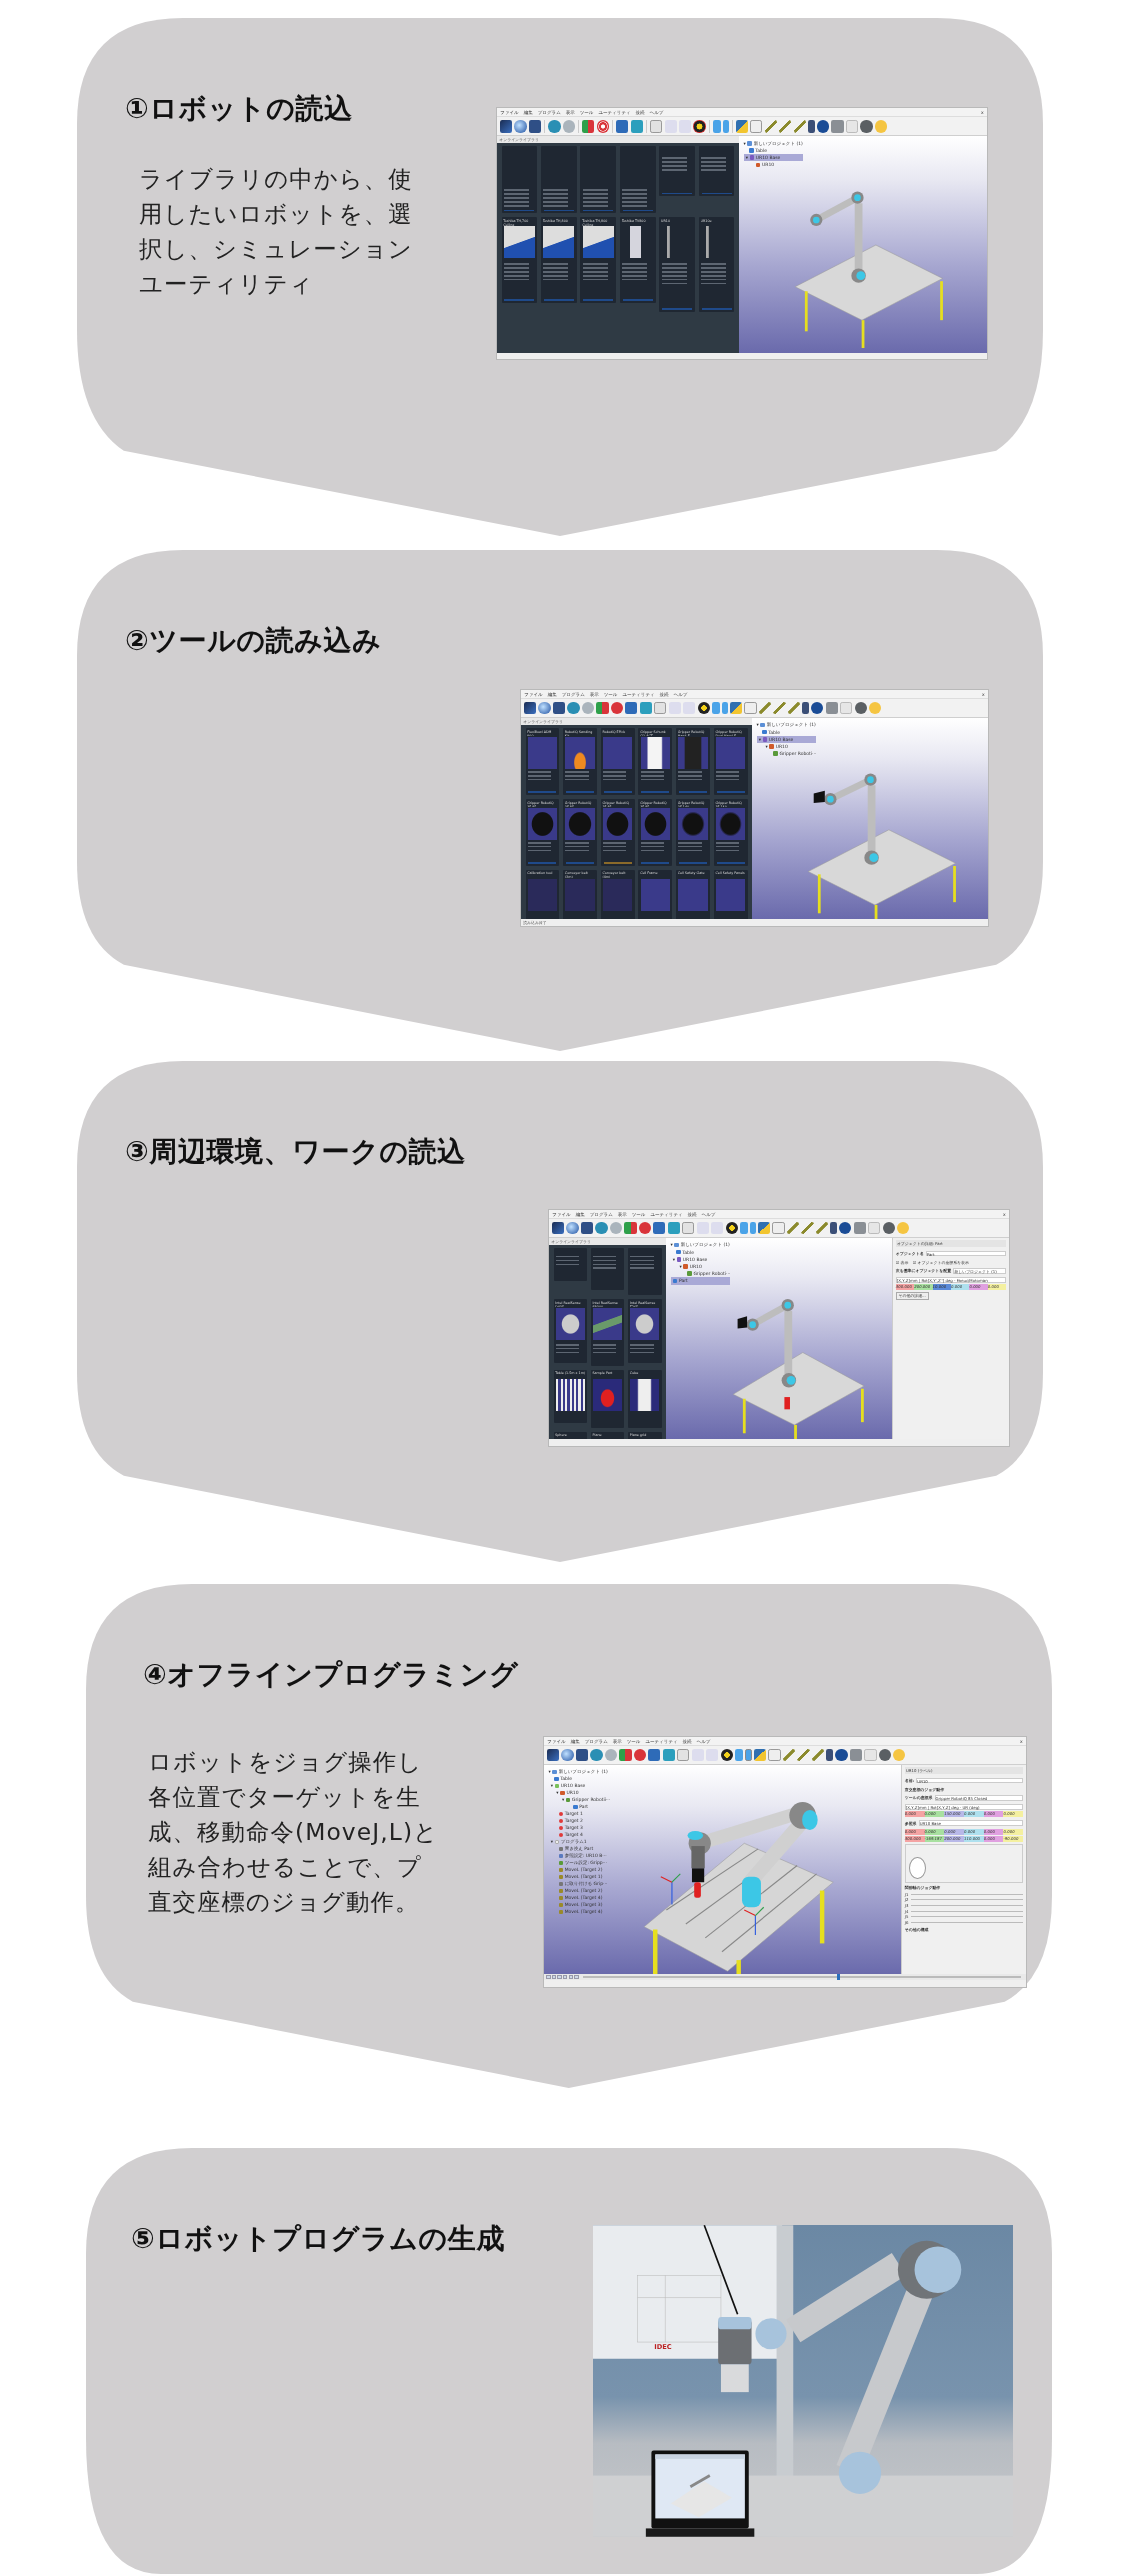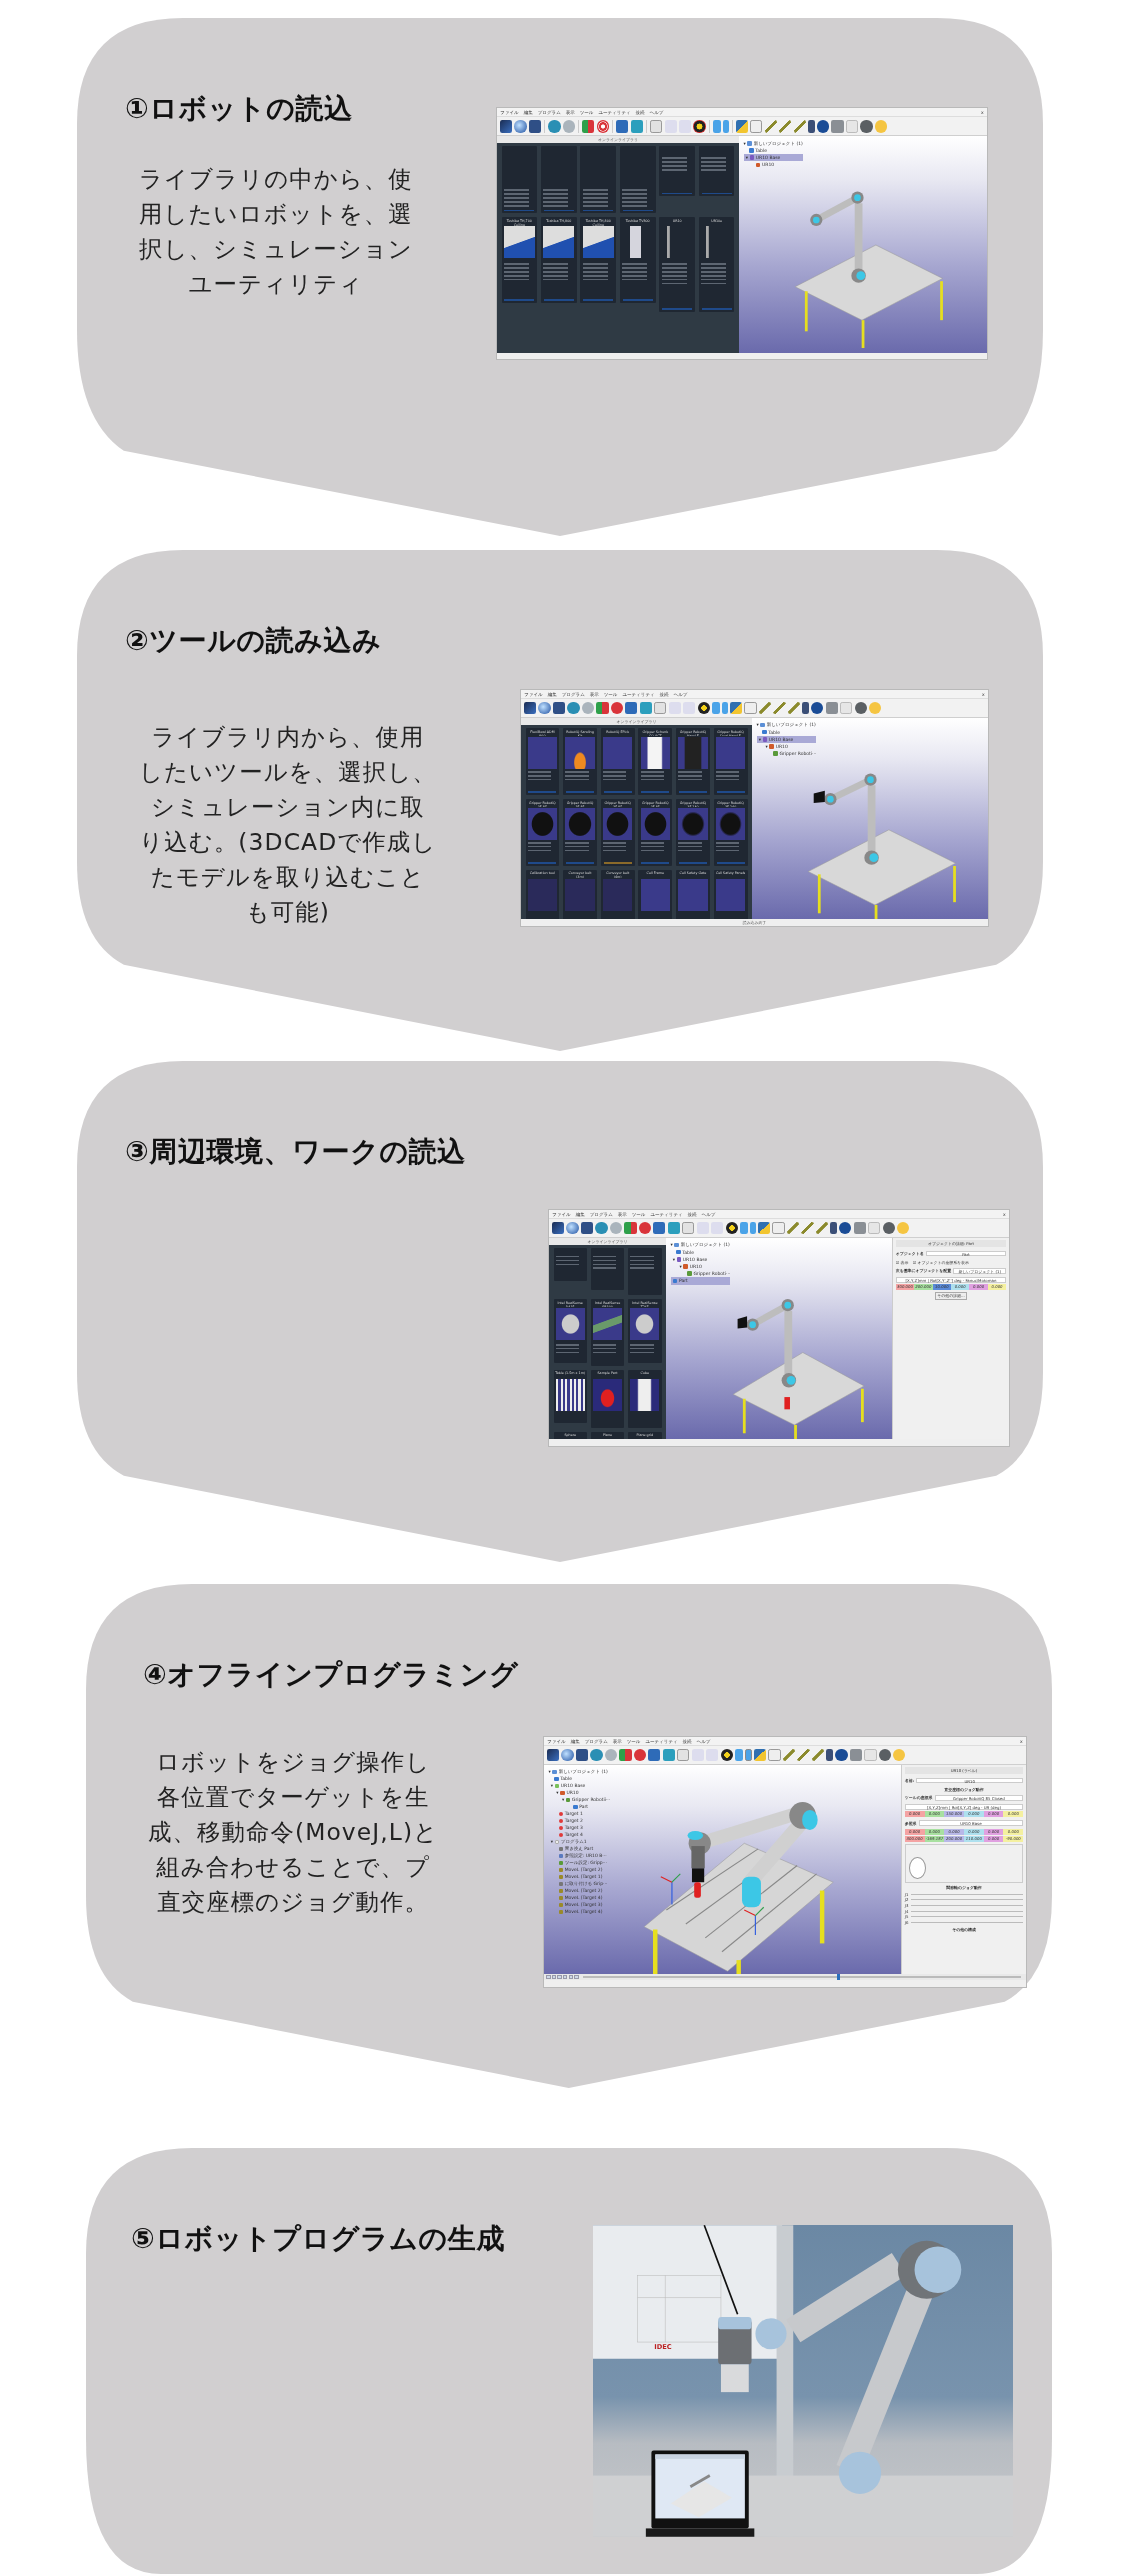--- a/index.html
+++ b/index.html
@@ -1,20 +1,20 @@
 <!DOCTYPE html>
 <html style="font-size:9px"><head>
 <meta charset="utf-8">
 <style>
   * { box-sizing: border-box; margin: 0; padding: 0; }
   html, body { width: 1124px; height: 2576px; background: #ffffff; overflow: hidden; }
   body { position: relative; font-family: "DejaVu Sans", "Liberation Sans", sans-serif; }
 
   
-  .card { position: absolute; text-align: center; }
+  .card { position: absolute; }
   .card-shape { position: absolute; inset: 0; }
   .card-shape svg { width: 100%; height: 100%; display: block; }
   .step-title {
     position: absolute; font-weight: bold; color: #111;
     font-size: 28px; letter-spacing: 0.6px; white-space: nowrap;
     font-family: "DejaVu Sans", sans-serif;
   }
   .step-desc {
     position: absolute; color: #222; font-size: 23.4px; line-height: 35px;
     letter-spacing: 1.1px; font-family: "DejaVu Sans", sans-serif;
@@ -300,28 +300,20 @@
   </div>
 </div>
 
 <div class="card" style="left:77px; top:550px; width:966px; height:501px;">
   <div class="card-shape">
     <svg viewBox="0 0 1734 900" preserveAspectRatio="none">
         <path d="M190 0 H1544 Q1734 0 1734 190 V560 Q1734 700 1650 745 L867 900 L84 745 Q0 700 0 560 V190 Q0 0 190 0 Z" fill="#d1cfd0"></path>
       </svg>
   </div>
   <div class="step-title" style="left:48px; top:72px;">②ツールの読み込み</div>
-  <div class="step-desc" style="left:62px; top:170px;">
-    <span>ライブラリ内から、使用</span>
-    <span>したいツールを、選択し、</span>
-    <span>シミュレーション内に取</span>
-    <span>り込む。(3DCADで作成し</span>
-    <span>たモデルを取り込むこと</span>
-    <span>も可能)</span>
-  </div>
 
   <div class="shot" style="left:443px; top:139px; width:469px; height:238px;">
     <div class="menubar">
       <span>ファイル</span>
         <span>編集</span>
         <span>プログラム</span>
         <span>表示</span>
         <span>ツール</span>
         <span>ユーティリティ</span>
         <span>接続</span>

